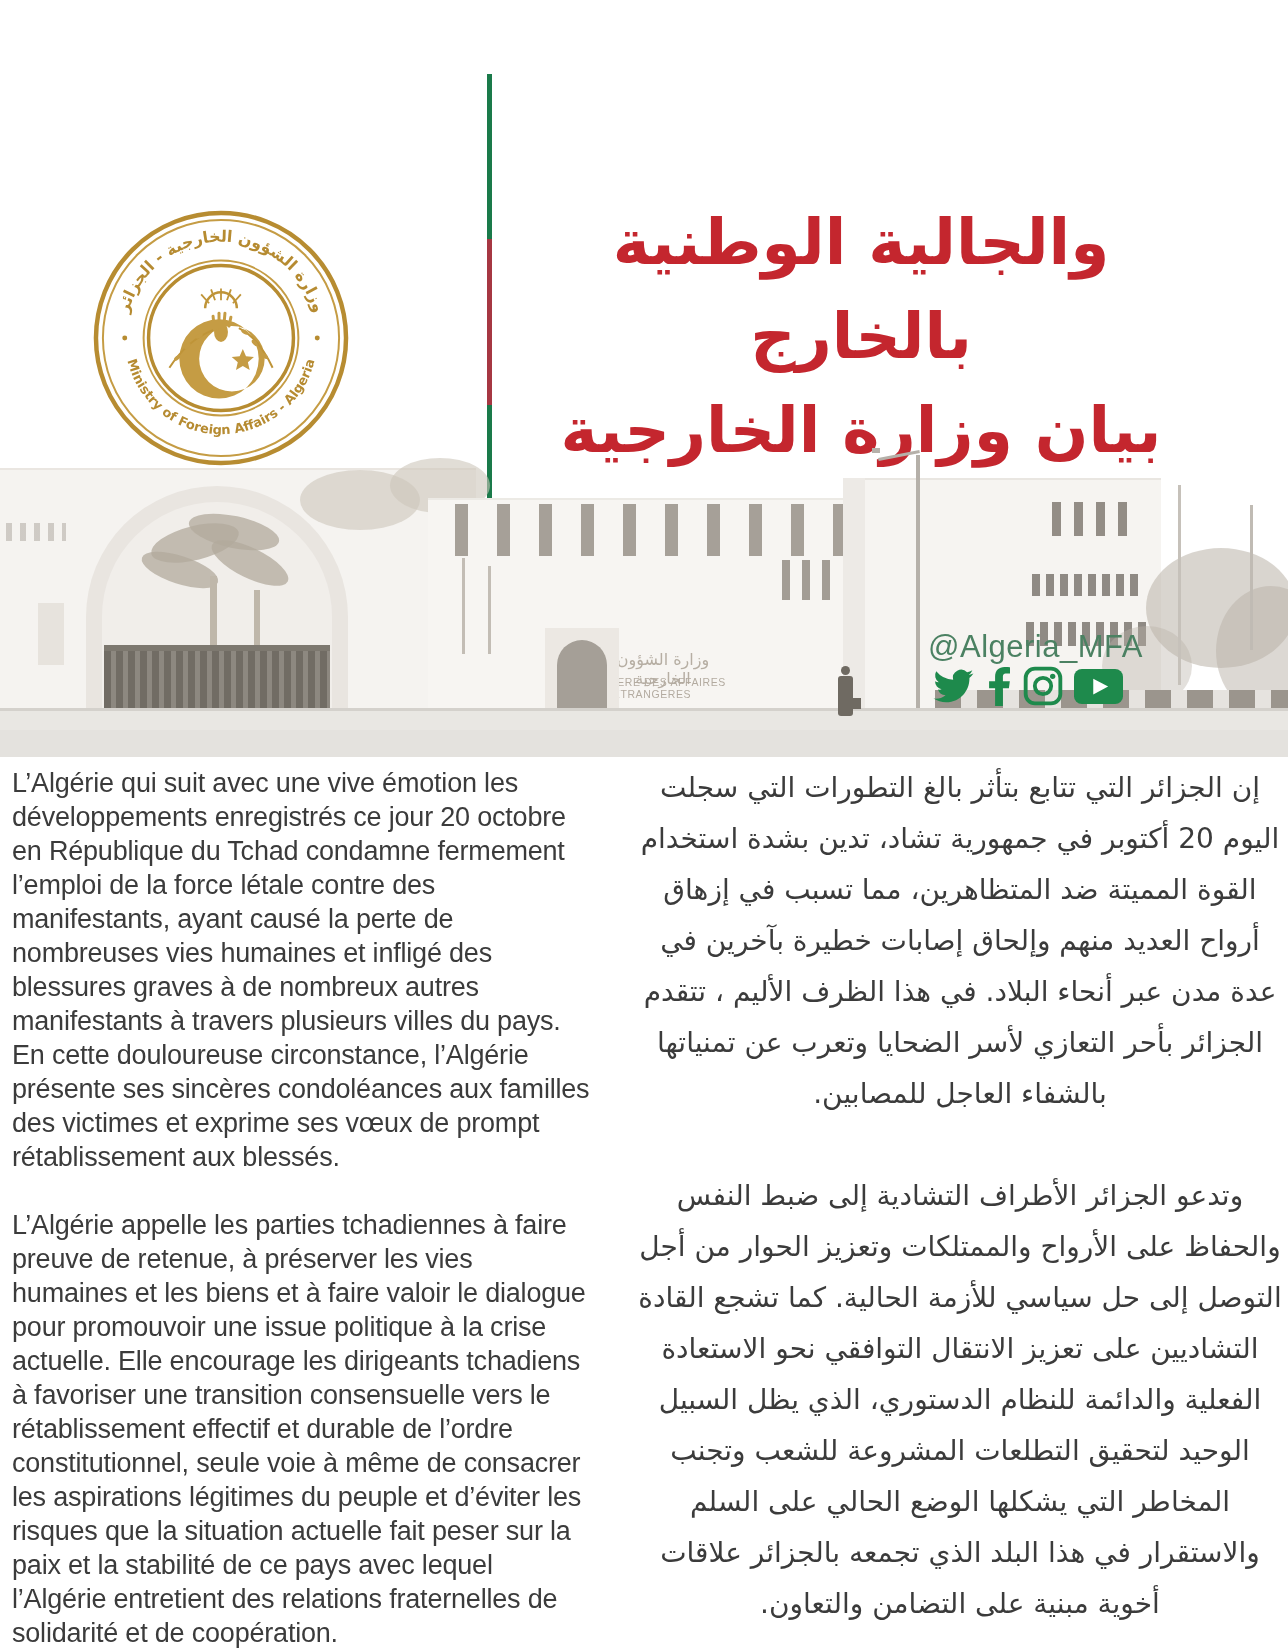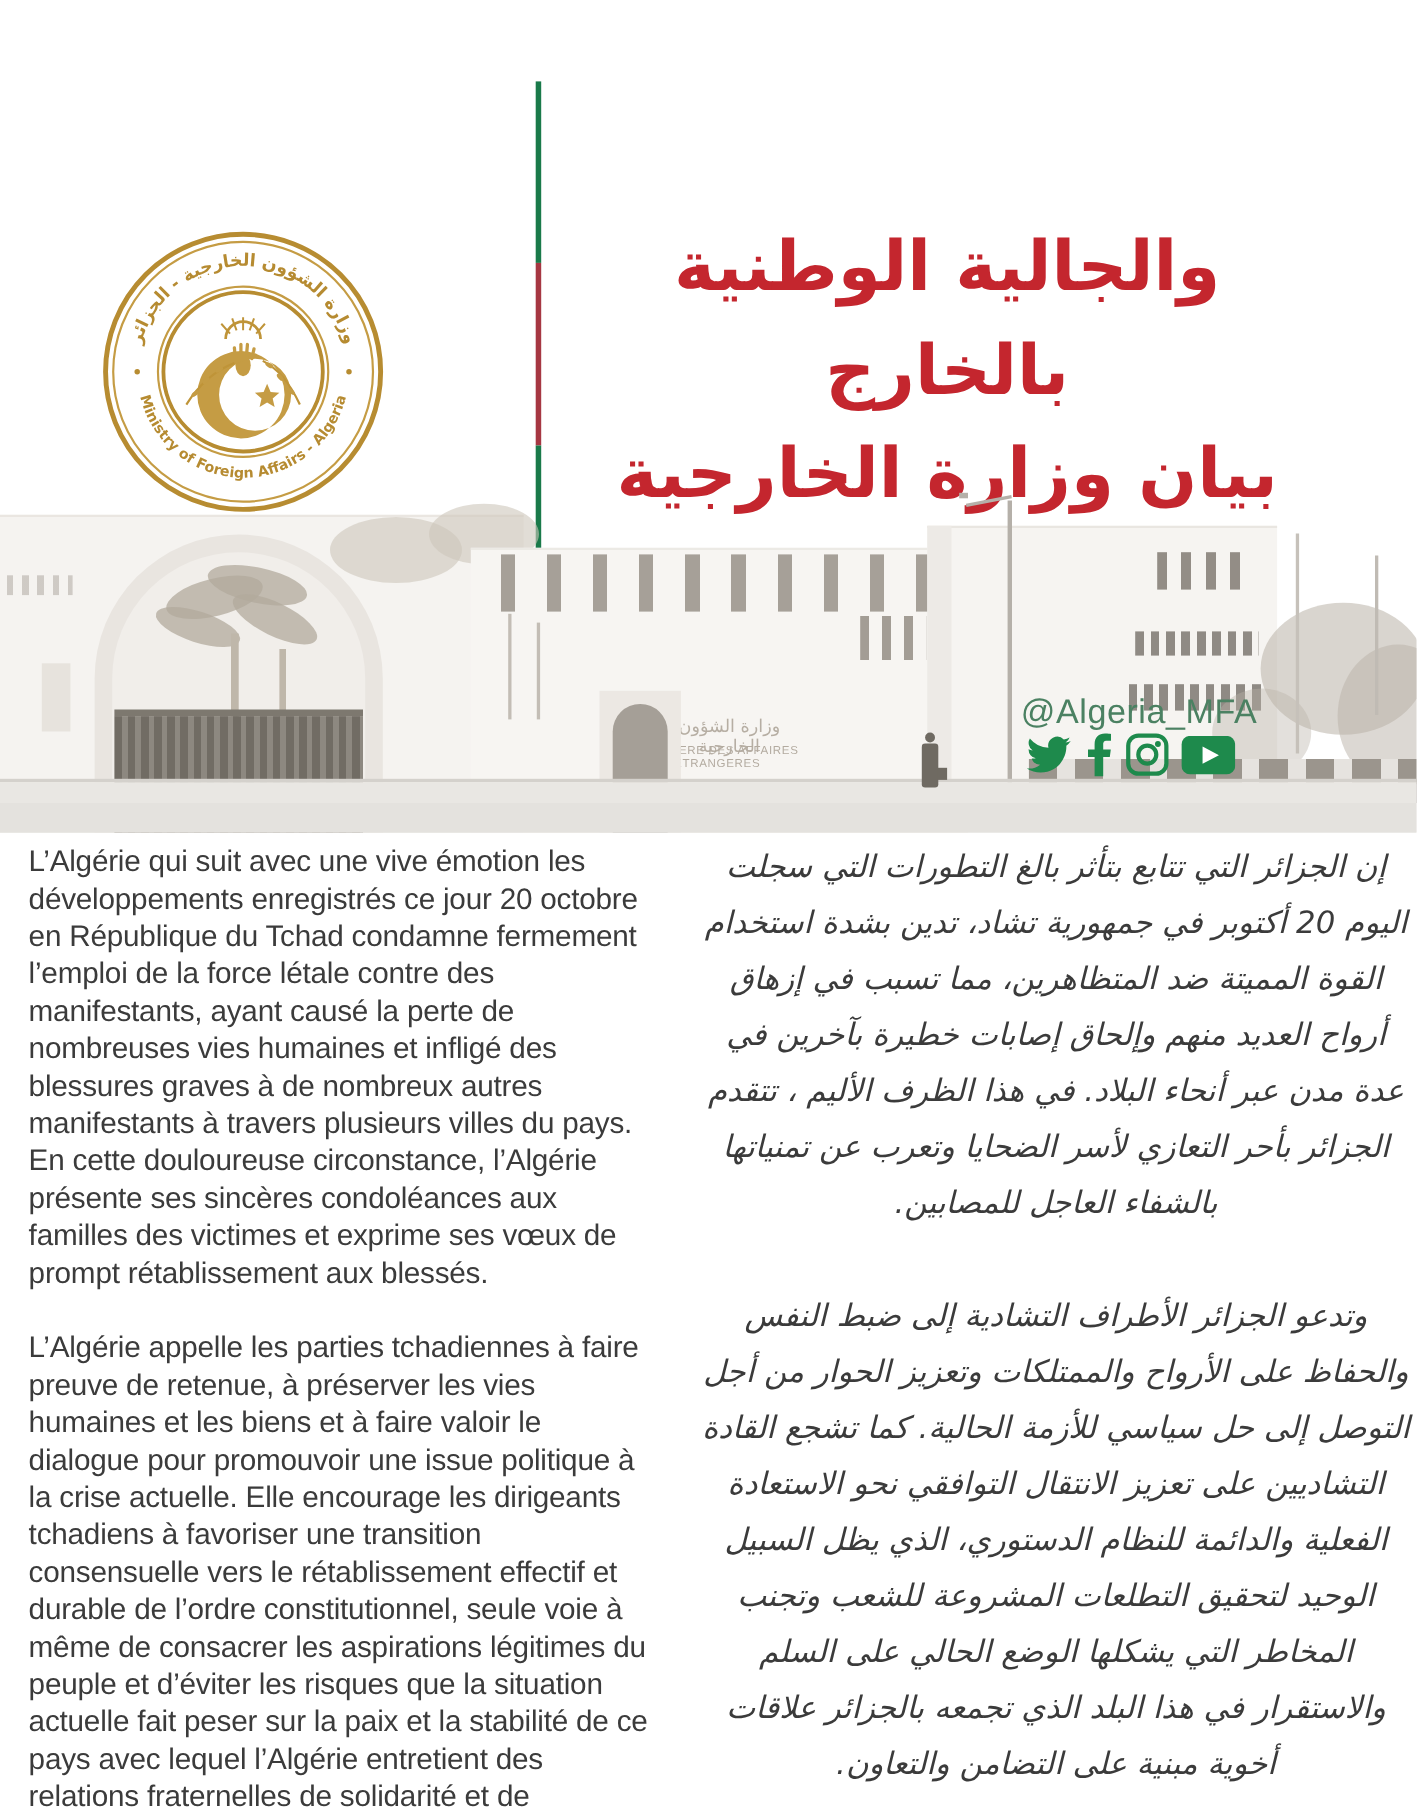--- a/index.html
+++ b/index.html
@@ -63,24 +63,24 @@
 
   
   .handle{left:928px;top:629px;width:200px;text-align:center;font-size:31px;color:#4b8162;
           letter-spacing:.5px;}
   .icons{left:930px;top:666px;width:196px;display:flex;align-items:center;gap:11px;}
   .icons svg{display:block;}
 
   
   .col-fr{left:8px;top:766px;width:584px;font-size:27px;line-height:34px;color:#3b3b3b;
           letter-spacing:-0.2px;}
-  .col-fr p{margin:0 0 34px 18px;}
+  .col-fr p{margin:0 0 34px 4px;}
   .col-ar{left:636px;top:762px;width:648px;direction:rtl;text-align:center;
           font-family:"DejaVu Sans",sans-serif;font-size:28px;line-height:51px;color:#3b3b3b;}
-  .col-ar p{margin:0 0 51px 0;font-style:italic;}
+  .col-ar p{margin:0 0 51px 0;}
 </style>
 </head>
 <body>
 
 <div class="page">
 
   <svg class="abs logo" viewBox="0 0 260 260">
     <defs>
       <path id="arcTop" d="M33,130 a97,97 0 0 1 194,0" fill="none"></path>
       <path id="arcBot" d="M33,130 a97,97 0 0 0 194,0" fill="none"></path>

